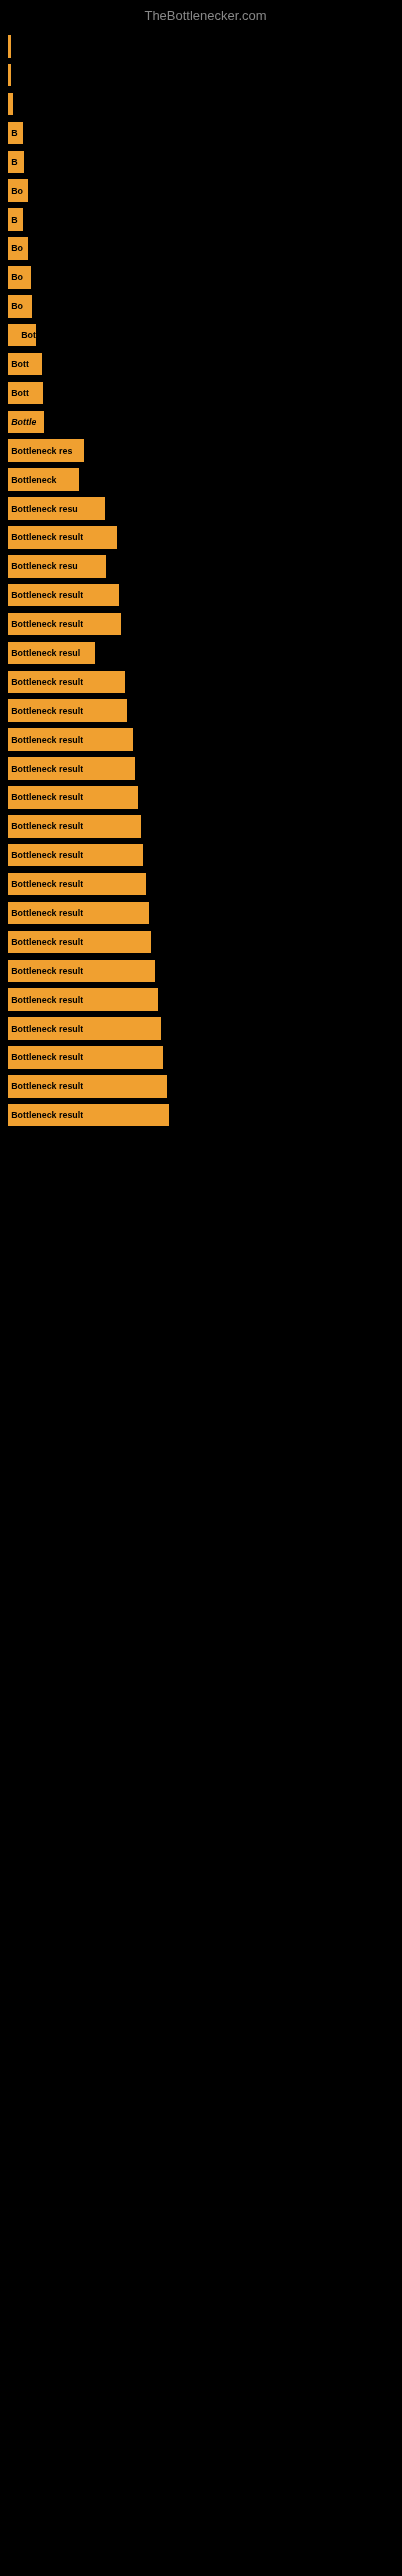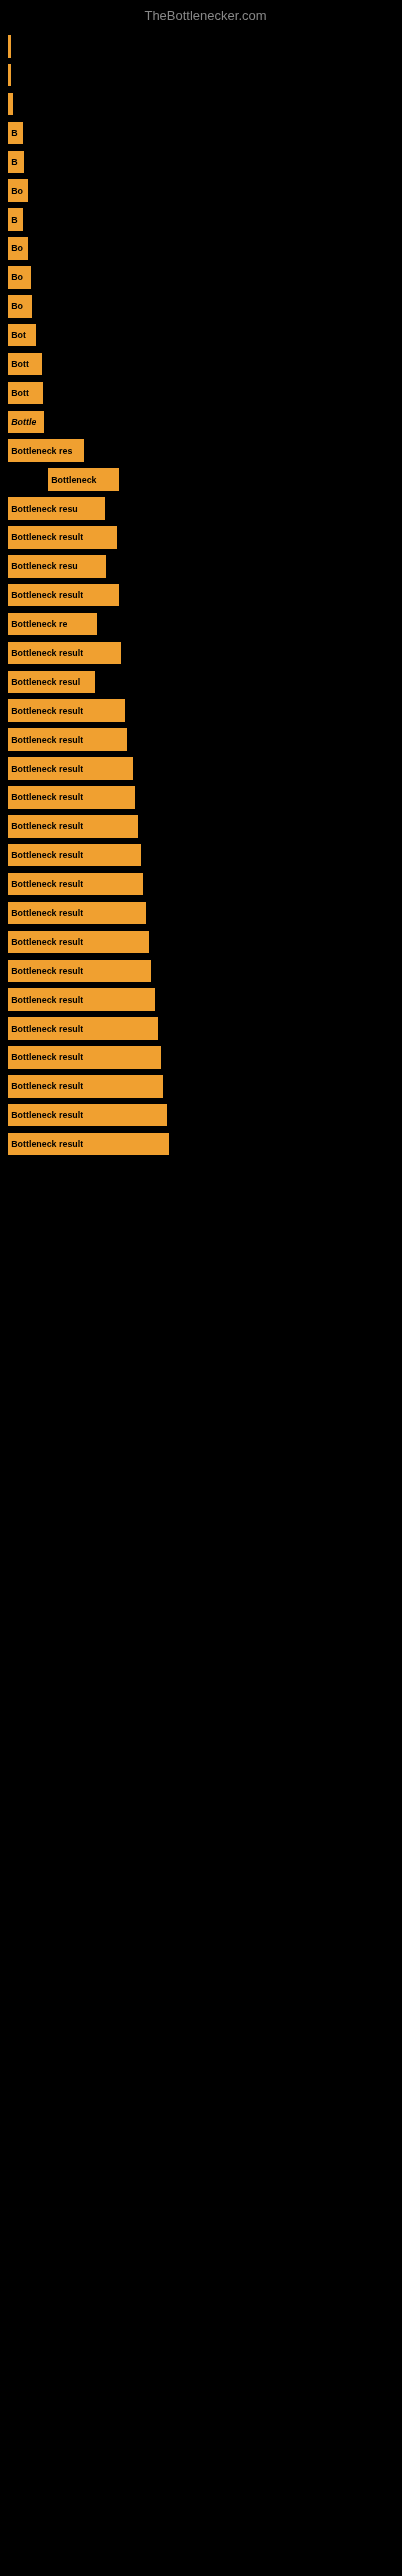--- a/index.html
+++ b/index.html
@@ -94,21 +94,21 @@
       <div class="bar" style="width: 22.5px;">
         <span class="bar-label">Bo</span>
       </div>
     </div>
     <div class="bar-row">
       <div class="bar" style="width: 24px;">
         <span class="bar-label">Bo</span>
       </div>
     </div>
     <div class="bar-row">
-      <div class="bar" style="width: 28px;">
+      <div class="bar" style="width: 28px; justify-content: flex-end;">
         <span class="bar-label">Bot</span>
       </div>
     </div>
     <div class="bar-row">
       <div class="bar" style="width: 34px;">
         <span class="bar-label">Bott</span>
       </div>
     </div>
     <div class="bar-row">
       <div class="bar" style="width: 35px;">
@@ -119,21 +119,21 @@
       <div class="bar" style="width: 36px; font-style: italic;">
         <span class="bar-label">Bottle</span>
       </div>
     </div>
     <div class="bar-row">
       <div class="bar" style="width: 76px;">
         <span class="bar-label">Bottleneck res</span>
       </div>
     </div>
     <div class="bar-row">
-      <div class="bar" style="width: 71px; margin-left: 40px;">
+      <div class="bar" style="width: 71px;">
         <span class="bar-label">Bottleneck</span>
       </div>
     </div>
     <div class="bar-row">
       <div class="bar" style="width: 97px;">
         <span class="bar-label">Bottleneck resu</span>
       </div>
     </div>
     <div class="bar-row">
       <div class="bar" style="width: 109px;">
@@ -144,25 +144,20 @@
       <div class="bar" style="width: 98px;">
         <span class="bar-label">Bottleneck resu</span>
       </div>
     </div>
     <div class="bar-row">
       <div class="bar" style="width: 111px;">
         <span class="bar-label">Bottleneck result</span>
       </div>
     </div>
     <div class="bar-row">
-      <div class="bar" style="width: 89px;">
-        <span class="bar-label">Bottleneck re</span>
-      </div>
-    </div>
-    <div class="bar-row">
       <div class="bar" style="width: 113px;">
         <span class="bar-label">Bottleneck result</span>
       </div>
     </div>
     <div class="bar-row">
       <div class="bar" style="width: 87px;">
         <span class="bar-label">Bottleneck resul</span>
       </div>
     </div>
     <div class="bar-row">

